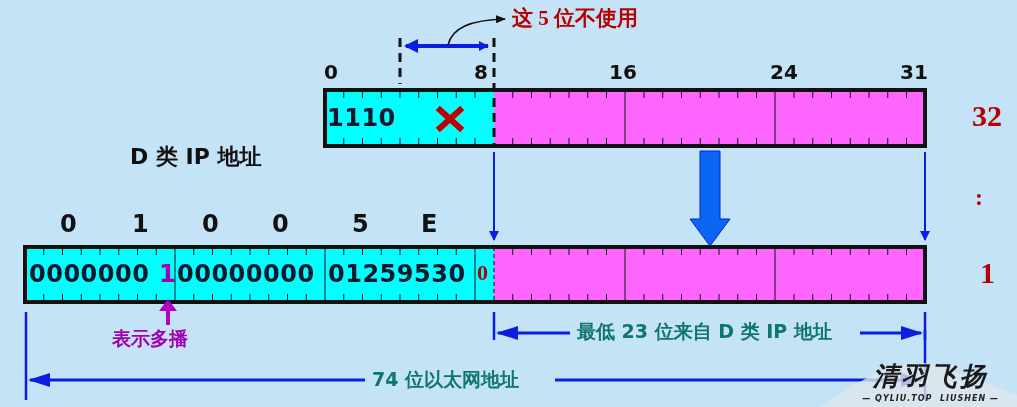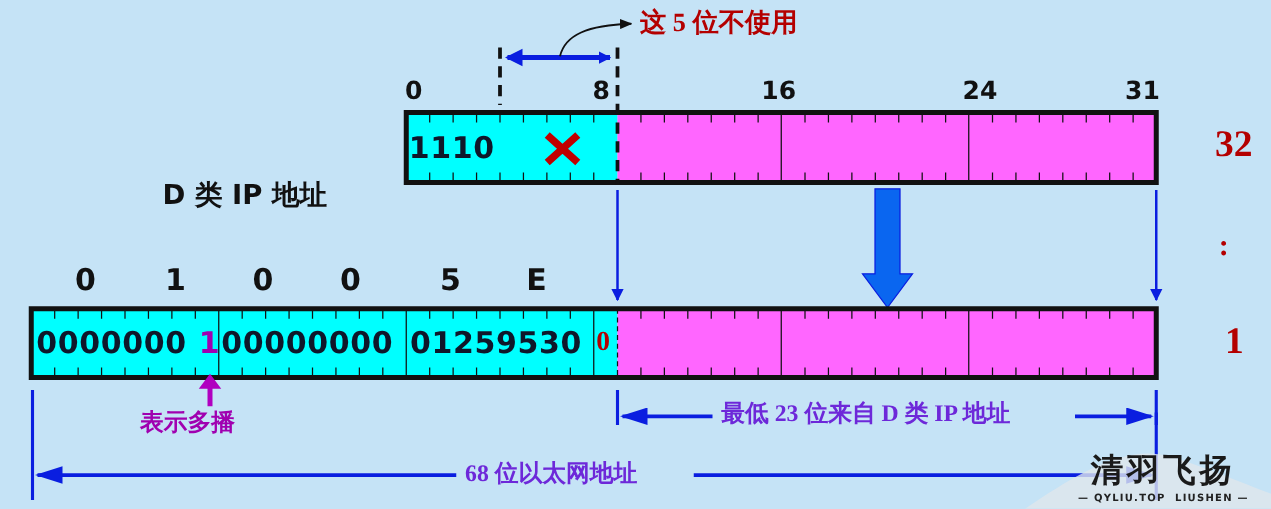--- a/index.html
+++ b/index.html
@@ -5,22 +5,22 @@
   html,body{margin:0;padding:0;}
   body{width:1017px;height:407px;background:#c5e3f6;position:relative;overflow:hidden;
        font-family:"DejaVu Sans","Liberation Sans",sans-serif;}
   svg{position:absolute;left:0;top:0;}
   .t{position:absolute;white-space:nowrap;font-weight:bold;line-height:1;}
   .bitnum{font-size:20px;color:#111;}
   .hex{font-size:24px;color:#111;}
   .bits{font-size:24px;color:#0f172a;letter-spacing:0.5px;}
   .red{color:#b40000;font-family:Liberation Serif, serif;}
   .purple{color:#a000b0;}
-  .blue{color:#6d28d9;font-family:Liberation Serif, serif;}
-  .wm{position:absolute;right:18px;bottom:4px;text-align:center;}
+  .blue{color:#0f766e;}
+  .wm{position:absolute;right:18px;bottom:4px;text-align:center;font-style:italic;}
 </style>
 </head>
 <body>
 
 <svg width="1017" height="407">
   <defs>
     <marker id="ah" markerWidth="10" markerHeight="10" refX="9" refY="5" orient="auto" markerUnits="userSpaceOnUse">
       <path d="M0,0 L10,5 L0,10 z" fill="#0a1ee0"></path>
     </marker>
     <marker id="ahL" markerWidth="22" markerHeight="14" refX="20" refY="7" orient="auto" markerUnits="userSpaceOnUse">
@@ -130,21 +130,21 @@
 <div class="t hex" style="left:421px;top:212px;">E</div>
 
 <div class="t bits" style="left:29px;top:262px;">0000000</div>
 <div class="t bits purple" style="left:159px;top:262px;">1</div>
 <div class="t bits" style="left:177px;top:262px;">00000000</div>
 <div class="t bits" style="left:328px;top:262px;">01259530</div>
 <div class="t red" style="left:477px;top:262px;font-size:22px;">0</div>
 
 <div class="t purple" style="left:112px;top:329px;font-size:19px;">表示多播</div>
 <div class="t blue" style="left:577px;top:322px;font-size:19px;">最低 23 位来自 D 类 IP 地址</div>
-<div class="t blue" style="left:372px;top:370px;font-size:19px;">68 位以太网地址</div>
+<div class="t blue" style="left:372px;top:370px;font-size:19px;">74 位以太网地址</div>
 
 <div class="wm">
   <div style="font-family:'DejaVu Serif',serif;font-weight:bold;font-size:26px;color:#1a1a1a;letter-spacing:3px;">清羽飞扬</div>
   <div style="font-size:8px;font-weight:bold;color:#222;letter-spacing:1px;">
     — <span>QYLIU.TOP</span>
     &nbsp;<span>LIUSHEN</span> —
   </div>
 </div>
 
 </body></html>

